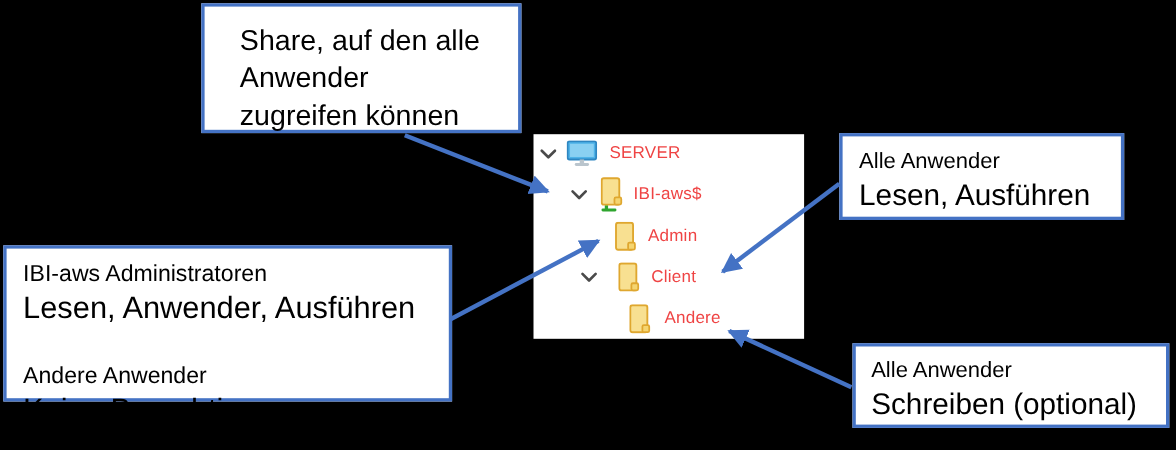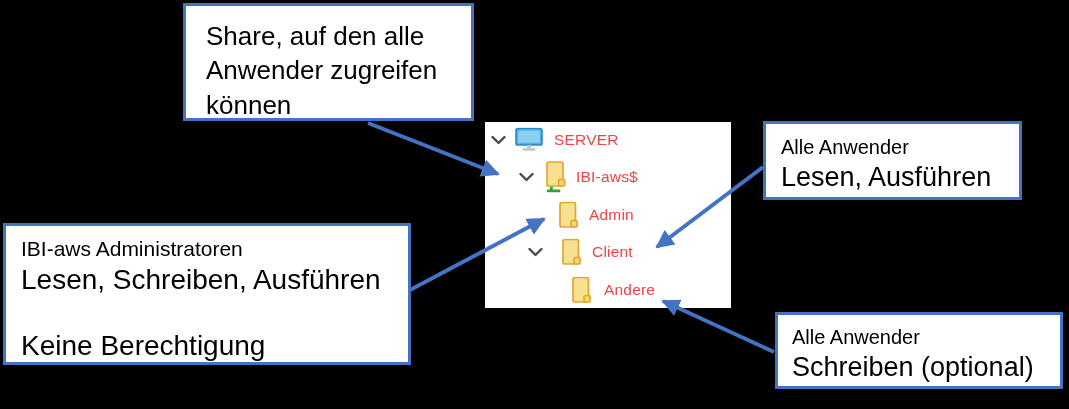--- a/index.html
+++ b/index.html
@@ -21,21 +21,21 @@
     font-size:15.5px;color:#ef4444;white-space:nowrap;letter-spacing:.2px;
   }
   
   .callout{
     position:absolute;background:#fff;border:3px solid #4472C4;
     color:#000;box-sizing:border-box;
   }
   .callout .big{font-size:26px;line-height:1.32;}
   .callout .small-line{font-size:20px;line-height:1.3;margin:0;}
   .callout .value-line{font-size:27px;line-height:1.3;margin:0;}
-  .co-share{left:183px;top:3px;width:291px;height:118px;padding:13px 20px;}
+  .co-share{left:183px;top:3px;width:291px;height:118px;padding:13px 32px;}
   .co-admin{left:3px;top:223px;width:408px;height:142px;padding:9px 15px;}
   .co-admin .small-line{font-size:21px;}
   .co-admin .value-line{font-size:28px;}
   .co-admin .gap{height:29px;}
   .co-client{left:763px;top:121px;width:259px;height:79px;padding:10px 15px;}
   .co-errors{left:775px;top:312px;width:288px;height:77px;padding:9px 14px;}
   
   .arrows{position:absolute;left:0;top:0;pointer-events:none;}
 </style>
 </head>
@@ -112,22 +112,23 @@
     <span class="tlabel" style="left:119px">Andere</span>
   </div>
 </div>
 
 <div class="callout co-share">
   <div class="big">Share, auf den alle Anwender zugreifen können</div>
 </div>
 
 <div class="callout co-admin">
   <p class="small-line">IBI-aws Administratoren</p>
-  <p class="value-line">Lesen, Schreiben, Ausführen</p>
+  <p class="value-line">Lesen, Anwender, Ausführen</p>
   <div class="gap"></div>
+  <p class="small-line">Andere Anwender</p>
   <p class="value-line">Keine Berechtigung</p>
 </div>
 
 <div class="callout co-client">
   <p class="small-line">Alle Anwender</p>
   <p class="value-line">Lesen, Ausführen</p>
 </div>
 
 <div class="callout co-errors">
   <p class="small-line">Alle Anwender</p>

